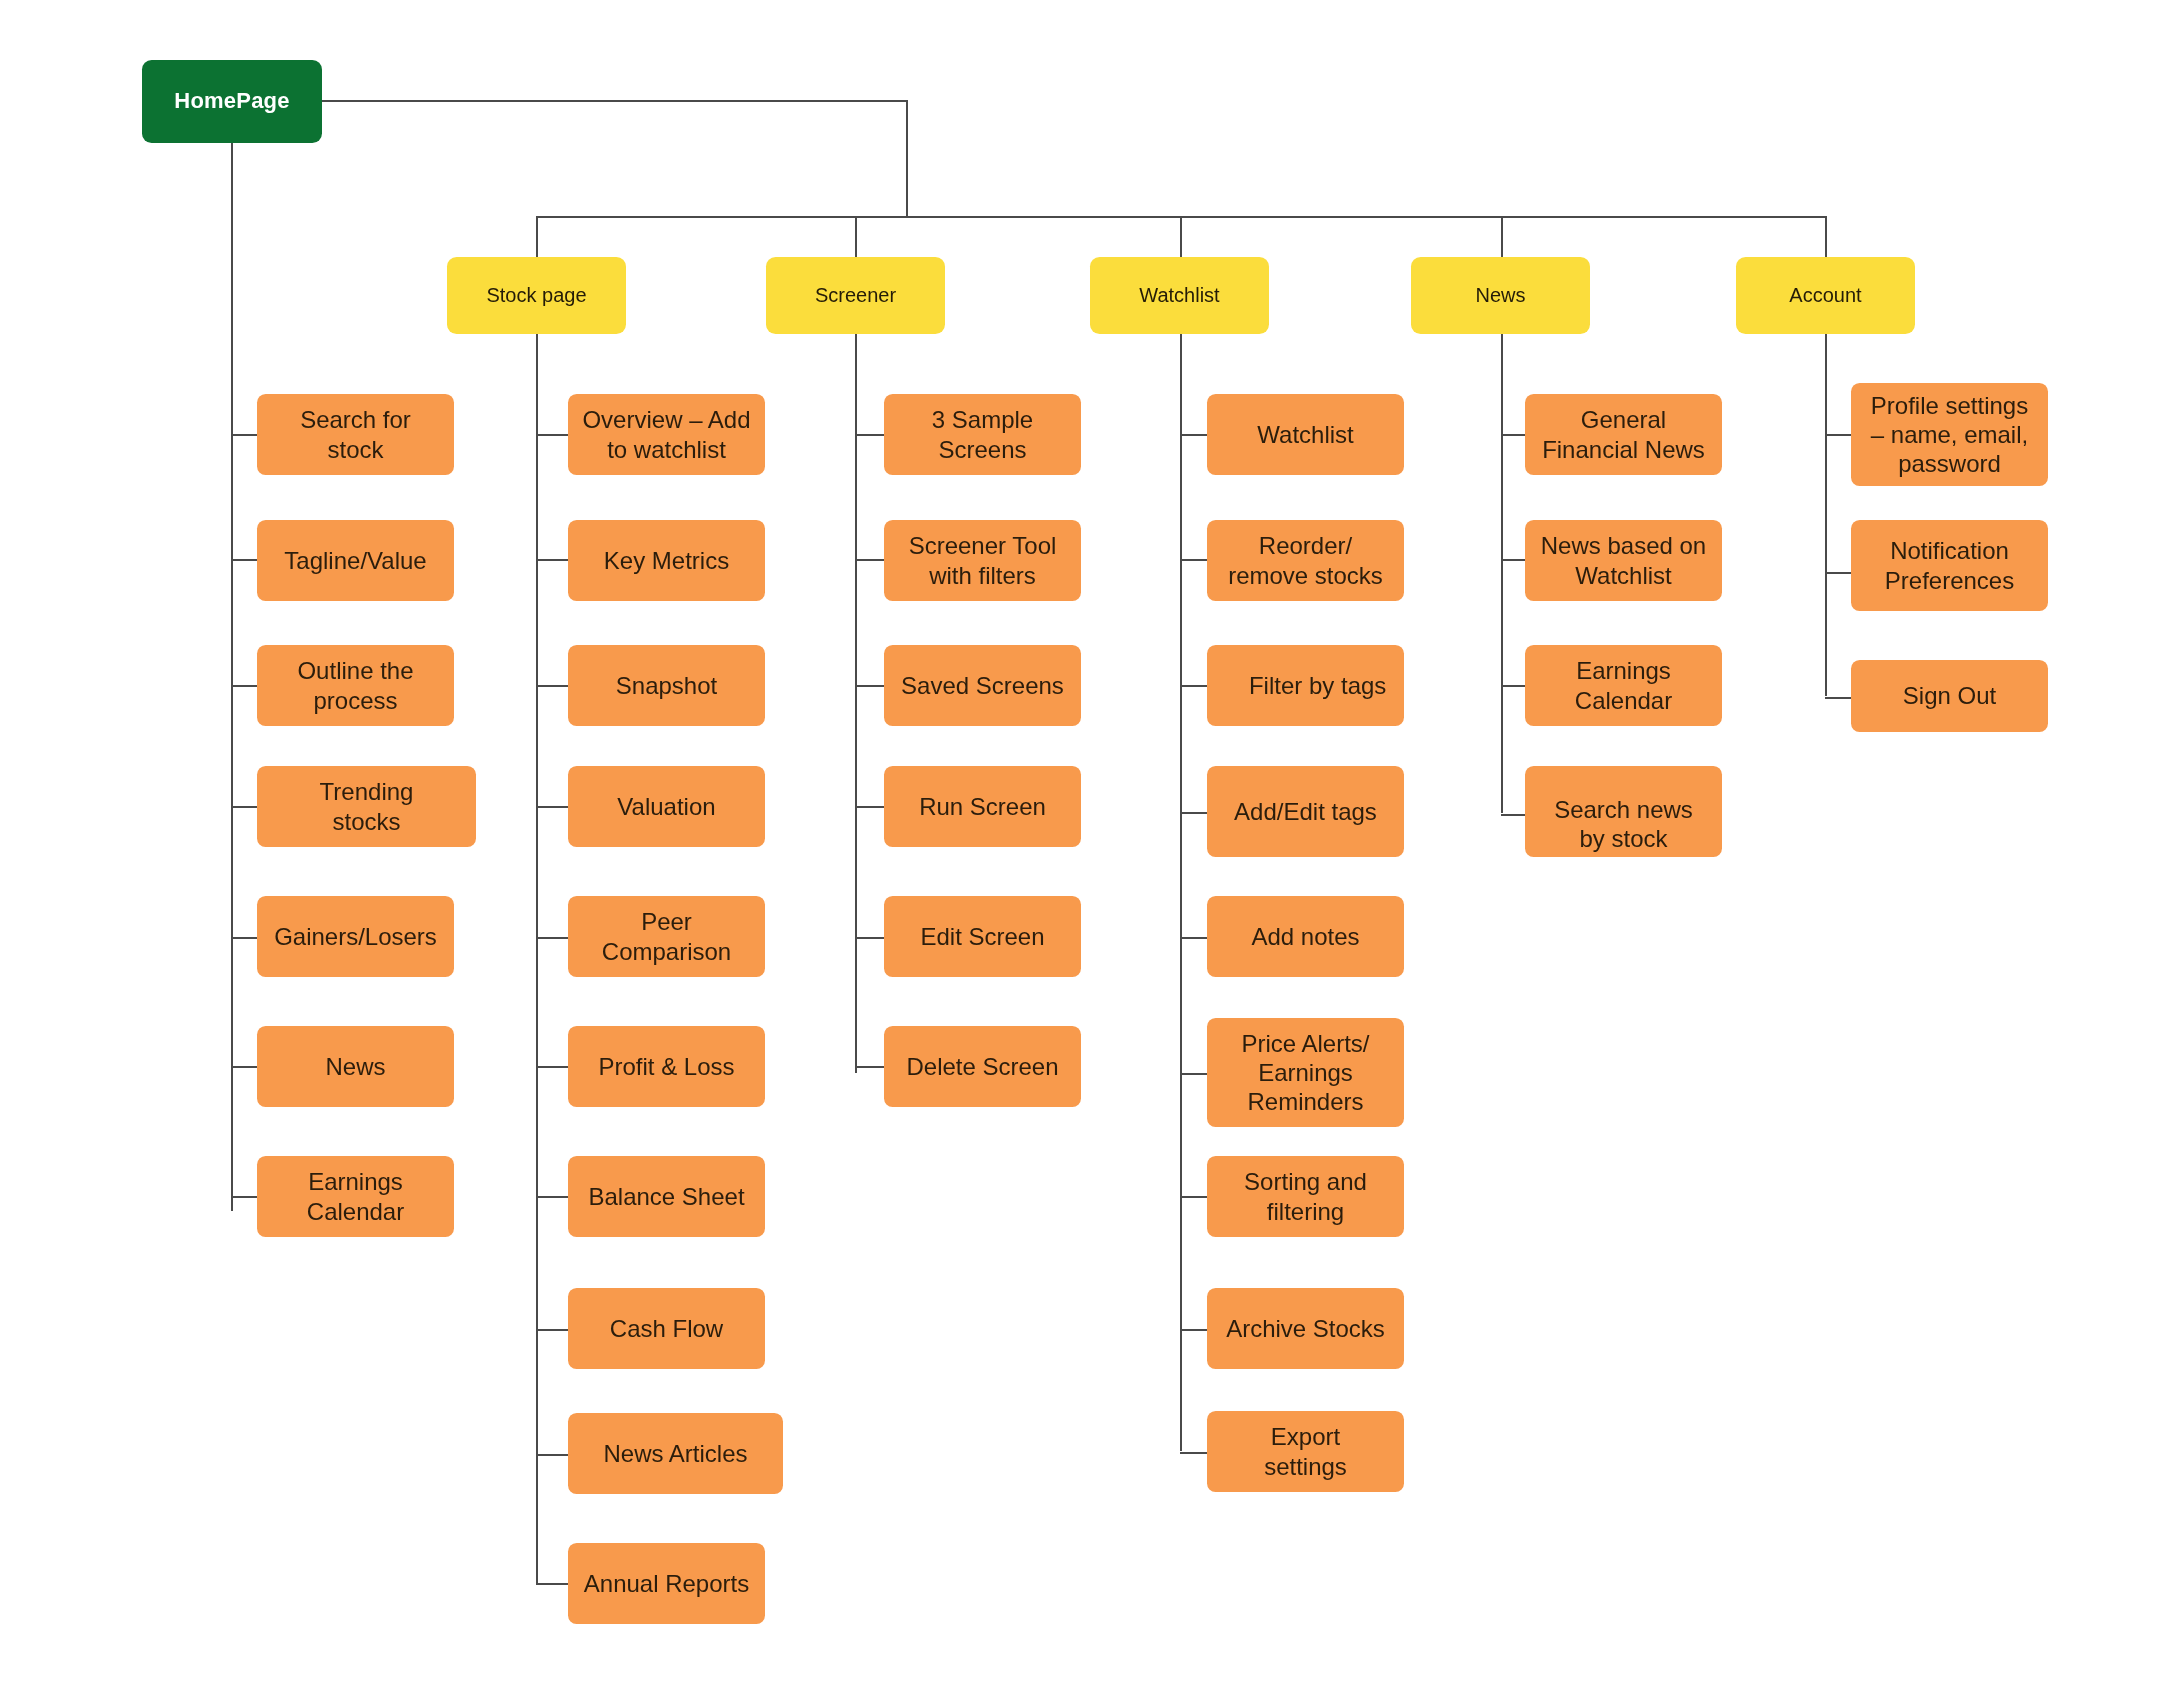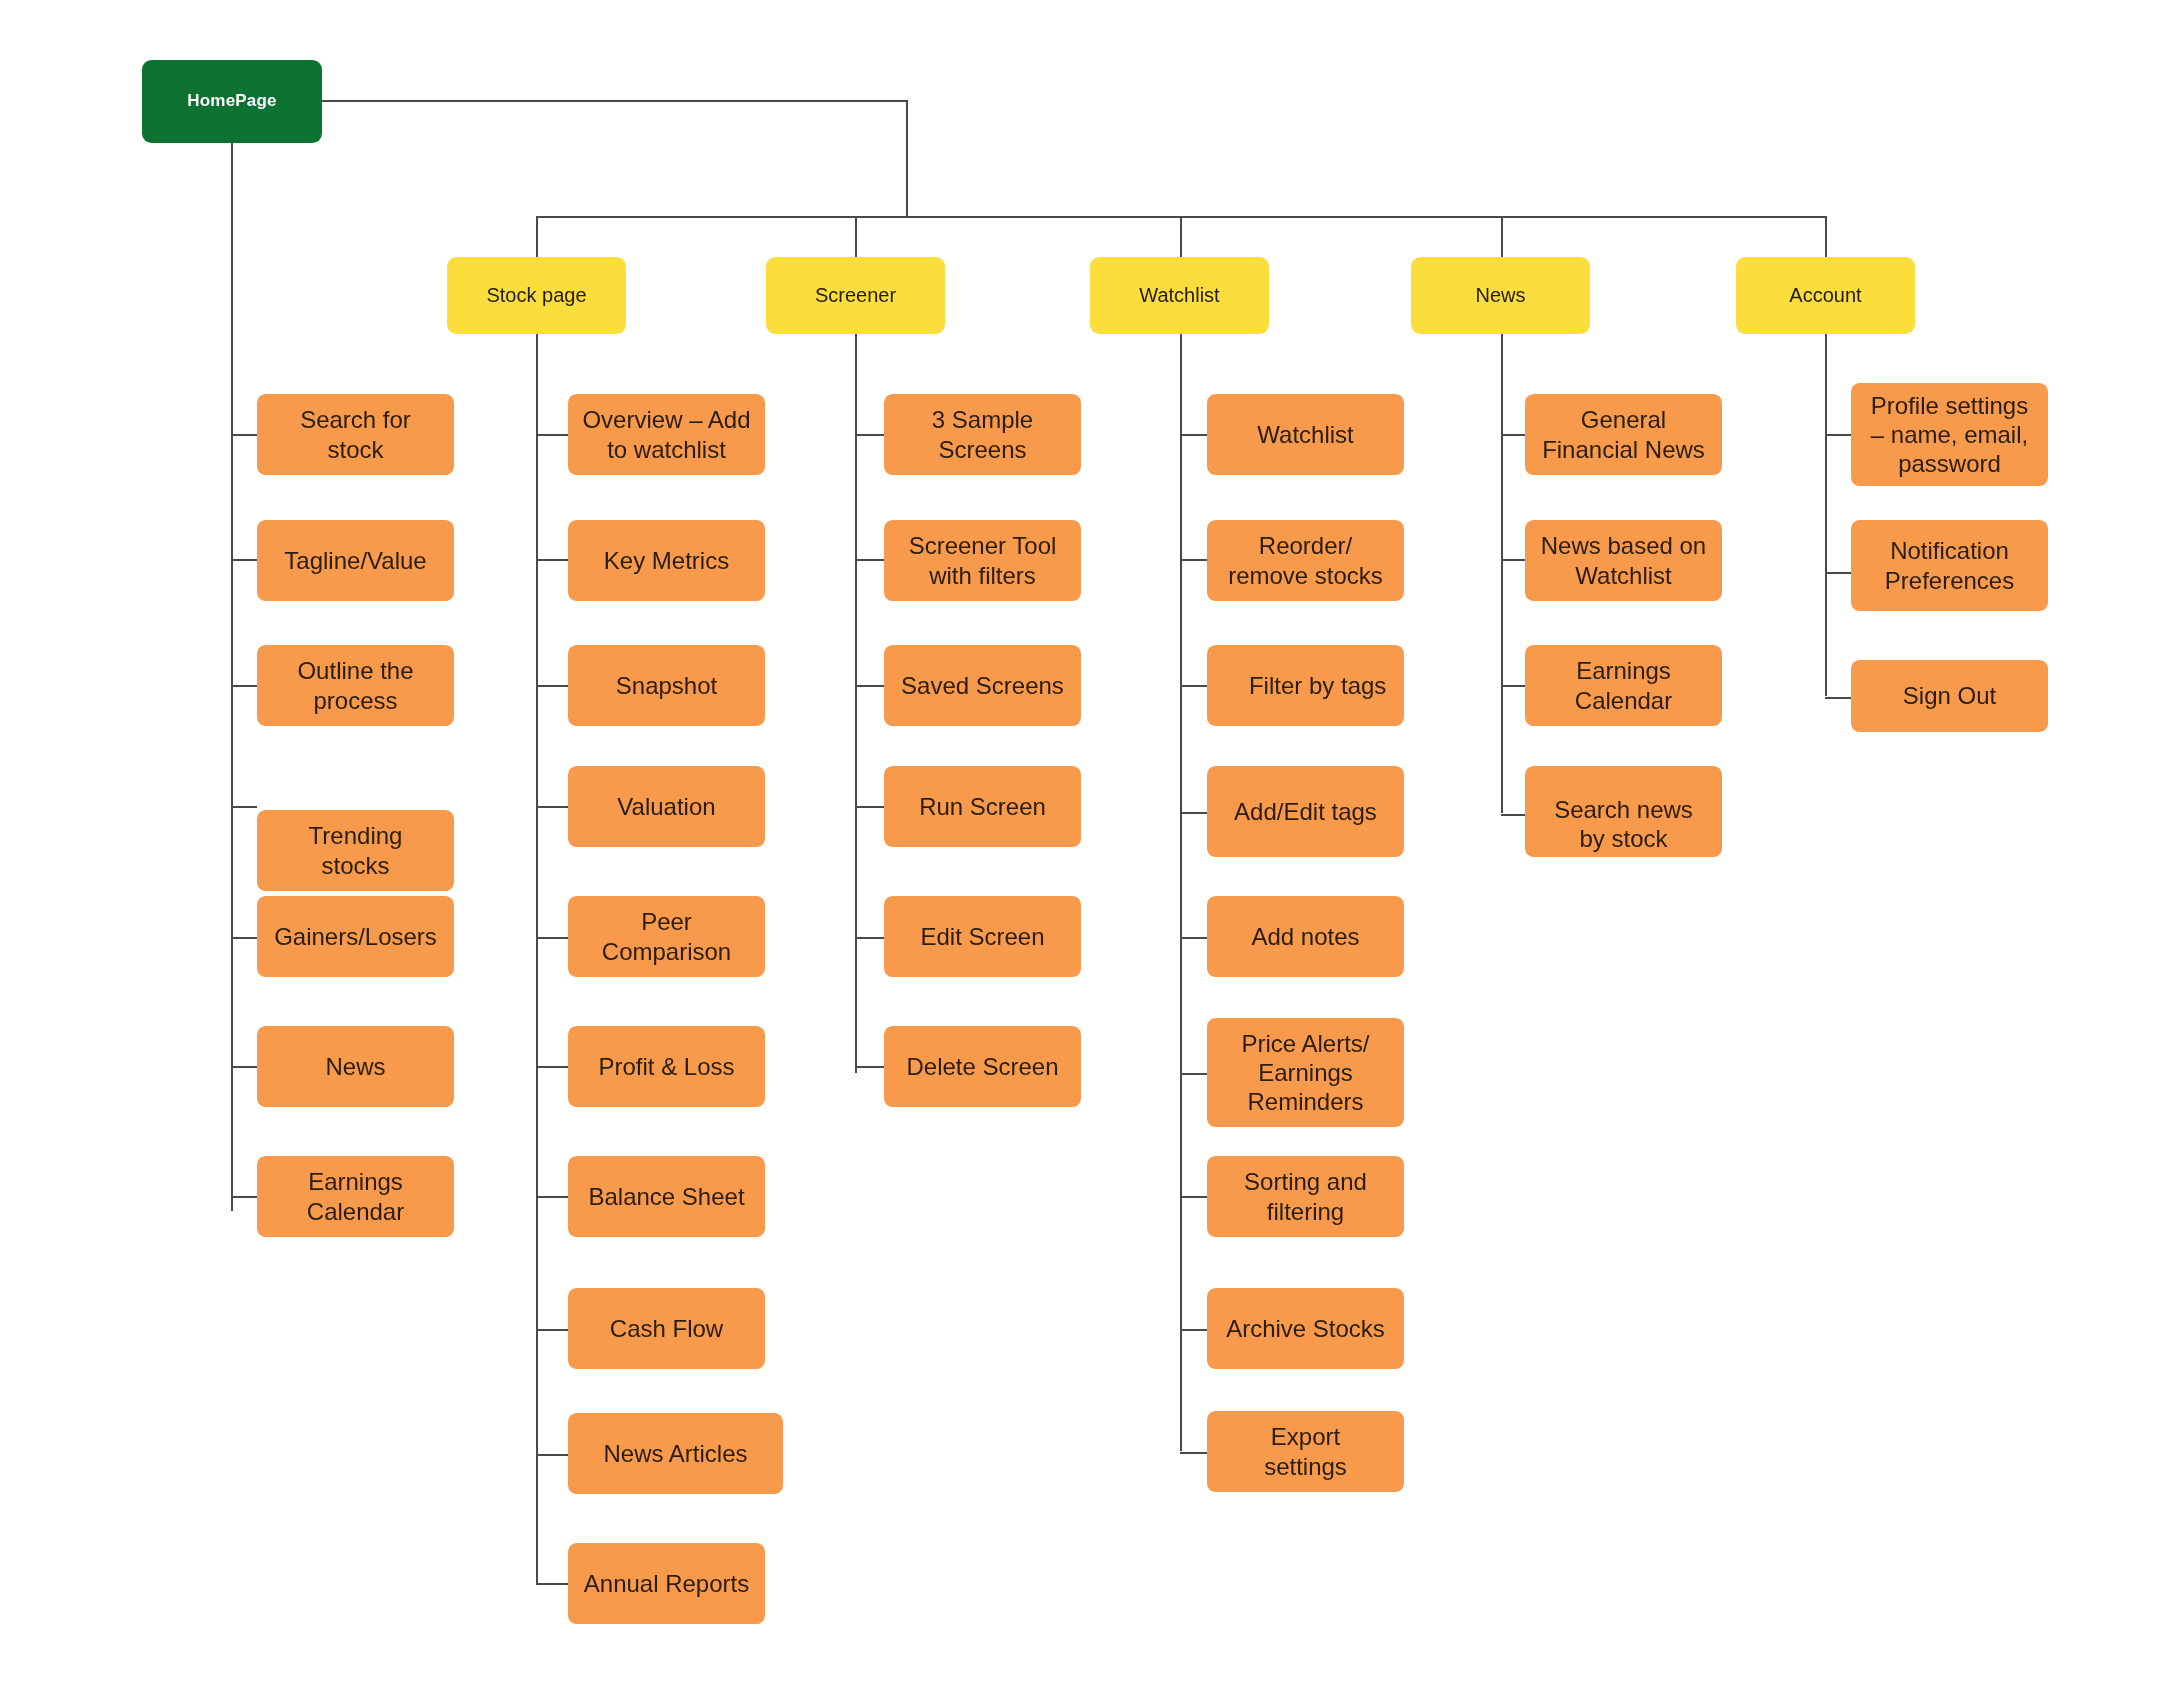--- a/index.html
+++ b/index.html
@@ -36,21 +36,21 @@
     text-align: center;
     border-radius: 8.6px;
     line-height: 1.22;
     padding: 3.8px 7.7px;
     white-space: pre-line;
   }
   .node.root {
     background: #0c7232;
     color: #ffffff;
     font-weight: bold;
-    font-size: 17px;
+    font-size: 22px;
     letter-spacing: 0.2px;
     border-radius: 9.6px;
   }
   .node.section {
     background: #fbdd3c;
     color: #241c07;
     font-size: 20px;
     border-radius: 9.6px;
   }
   .node.leaf {
@@ -146,21 +146,21 @@
   </div>
   <div class="node section" style="left:1736px; top:257px; width:179px; height:77px;">
     <span>Account</span>
   </div>
 
   <div class="node leaf" style="left:257px; top:394px; width:197px; height:81px;"><span>Search for
 stock</span></div>
   <div class="node leaf" style="left:257px; top:520px; width:197px; height:81px;"><span>Tagline/Value</span></div>
   <div class="node leaf" style="left:257px; top:645px; width:197px; height:81px;"><span>Outline the
 process</span></div>
-  <div class="node leaf" style="left:257px; top:766px; width:197px; height:81px;margin-top:44px;"><span>Trending
+  <div class="node leaf" style="left:257px; top:766px; width:219px; height:81px;"><span>Trending
 stocks</span></div>
   <div class="node leaf" style="left:257px; top:896px; width:197px; height:81px;"><span>Gainers/Losers</span></div>
   <div class="node leaf" style="left:257px; top:1026px; width:197px; height:81px;"><span>News</span></div>
   <div class="node leaf" style="left:257px; top:1156px; width:197px; height:81px;"><span>Earnings
 Calendar</span></div>
 
   <div class="node leaf" style="left:568px; top:394px; width:197px; height:81px;"><span>Overview – Add
 to watchlist</span></div>
   <div class="node leaf" style="left:568px; top:520px; width:197px; height:81px;"><span>Key Metrics</span></div>
   <div class="node leaf" style="left:568px; top:645px; width:197px; height:81px;"><span>Snapshot</span></div>

